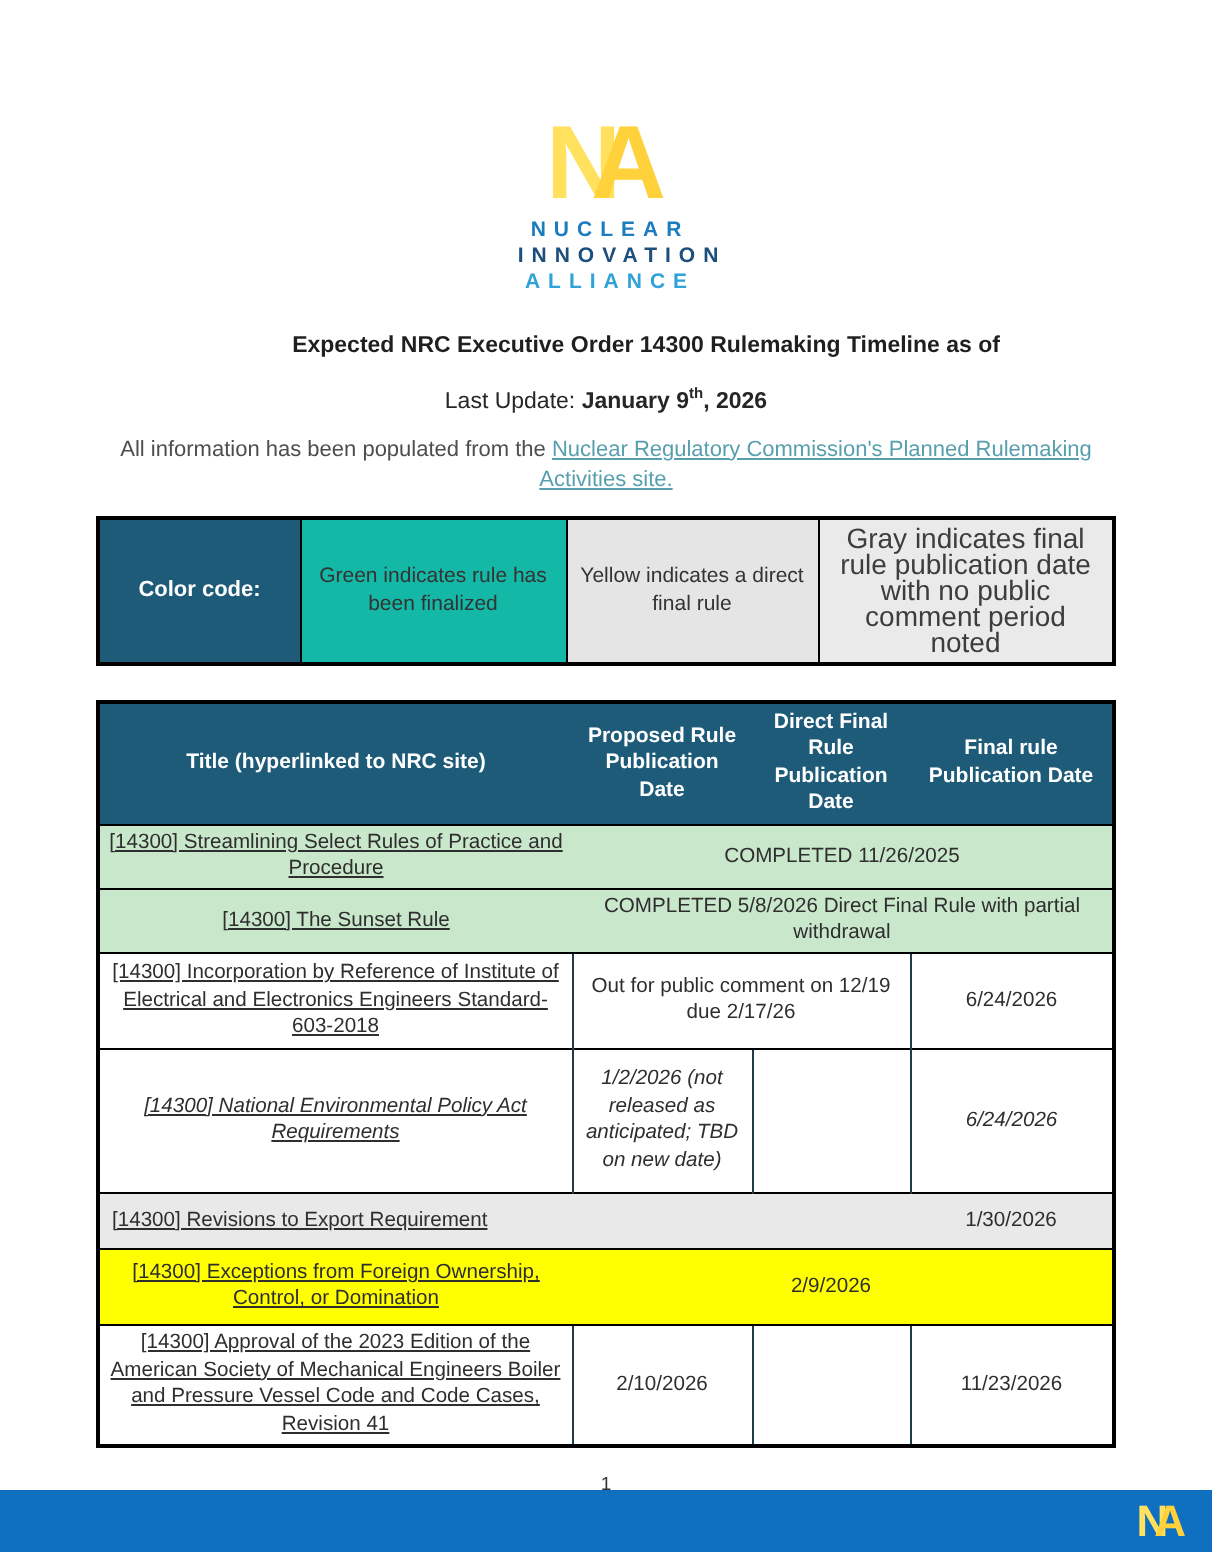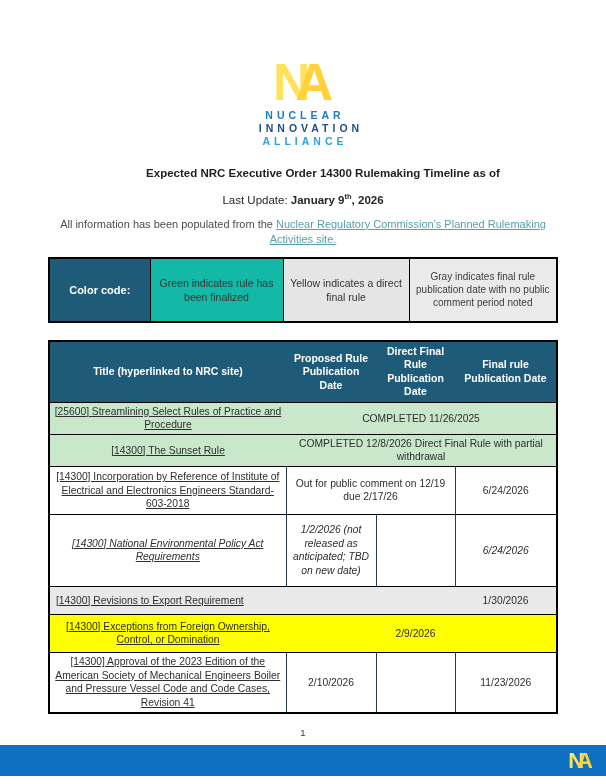--- a/index.html
+++ b/index.html
@@ -27,21 +27,21 @@
   .last-update sup { font-size: 7.5px; font-weight: bold; }
   .intro { margin: 11px auto 0; width: 500px; text-align: center; font-size: 11px; line-height: 15.5px; color: #4d4d4d; }
   .intro a { color: #579fae; text-decoration: underline; cursor: pointer; }
   
   table { border-collapse: collapse; table-layout: fixed; }
   .legend-table { width: 508px; margin: 9px auto 0; border: 2px solid #000; }
   .legend-table td { border: 1.5px solid #000; text-align: center; vertical-align: middle; padding: 3px 6px; height: 56px; }
   .legend-label { background: #1e5b79; color: #ffffff; font-weight: bold; font-size: 11px; margin-top: 31px; }
   .legend-green { background: #14b8a6; font-size: 10.5px; line-height: 14px; color: #333333; }
   .legend-yellow { background: #e5e5e5; font-size: 10.5px; line-height: 14px; color: #333333; }
-  .legend-gray { background: #eaeaea; font-size: 10px; line-height: 13px; color: #3d3d3d; }
+  .legend-gray { background: #eaeaea; font-size: 14px; line-height: 13px; color: #3d3d3d; }
   
   .main-table { width: 508px; margin: 17px auto 0; border: 2px solid #000; }
   .main-table th {
     background: #1e5b79; color: #ffffff; font-weight: bold;
     font-size: 10.5px; line-height: 13.5px; height: 56px;
     text-align: center; vertical-align: middle; padding: 2px 6px;
   }
   .main-table td {
     font-size: 10.3px; line-height: 13.5px; color: #2e2e2e;
     text-align: center; vertical-align: middle; padding: 1px 4px;
@@ -111,26 +111,26 @@
     <thead>
       <tr>
         <th>Title (hyperlinked to NRC site)</th>
         <th>Proposed Rule Publication Date</th>
         <th>Direct Final Rule Publication Date</th>
         <th>Final rule Publication Date</th>
       </tr>
     </thead>
     <tbody>
       <tr class="bg-green h30">
-        <td><a>[25600] Streamlining Select Rules of Practice and Procedure</a></td>
+        <td><a>[14300] Streamlining Select Rules of Practice and Procedure</a></td>
         <td colspan="3">COMPLETED 11/26/2025</td>
       </tr>
       <tr class="bg-green h30">
         <td><a>[14300] The Sunset Rule</a></td>
-        <td colspan="3">COMPLETED 12/8/2026 Direct Final Rule with partial withdrawal</td>
+        <td colspan="3">COMPLETED 5/8/2026 Direct Final Rule with partial withdrawal</td>
       </tr>
       <tr class="divided h46">
         <td><a>[14300] Incorporation by Reference of Institute of Electrical and Electronics Engineers Standard-603-2018</a></td>
         <td colspan="2">Out for public comment on 12/19 due 2/17/26</td>
         <td>6/24/2026</td>
       </tr>
       <tr class="divided h70">
         <td><a>[14300] National Environmental Policy Act Requirements</a></td>
         <td>1/2/2026 (not released as anticipated; TBD on new date)</td>
         <td></td>

